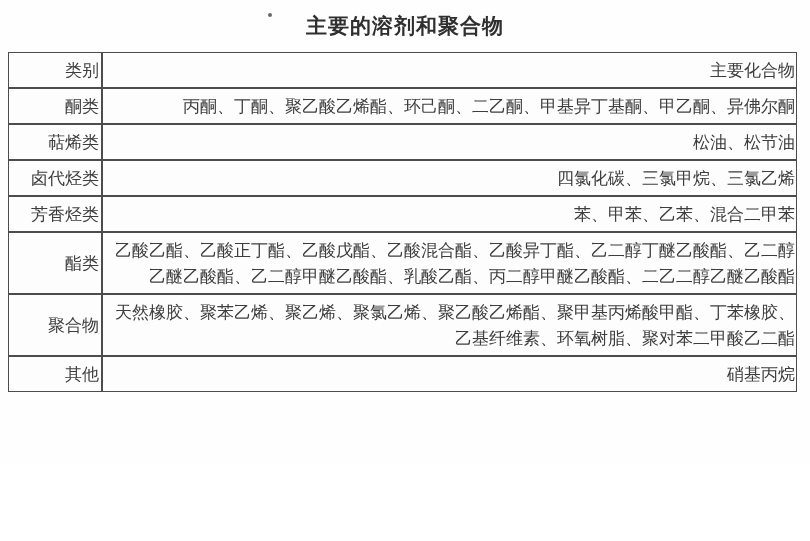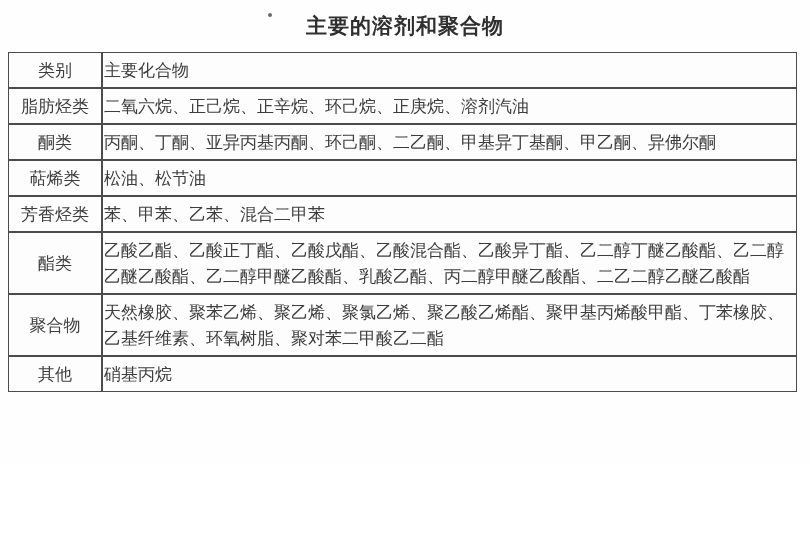--- a/index.html
+++ b/index.html
@@ -46,20 +46,21 @@
     table-layout: fixed;
   }
   table.solvent-table th,
   table.solvent-table td {
     border: 1px solid #4c4c4c;
     font-size: 17px;
     font-weight: normal;
     color: #3d3d3d;
     vertical-align: middle;
     background: #fdfdfd;
+    text-align: right;
   }
   th.col-category, td.cell-category {
     width: 88px;
     text-align: center;
     padding: 4px 2px;
   }
   th.col-compounds, td.cell-compounds {
     text-align: left;
     padding: 4px 1px;
     line-height: 26px;
@@ -124,30 +125,30 @@
 
   <table class="solvent-table">
     <thead>
       <tr>
         <th class="col-category">类别</th>
         <th class="col-compounds">主要化合物</th>
       </tr>
     </thead>
     <tbody>
         <tr>
-      <td class="cell-category">脂肪烃类</td>
-      <td class="cell-compounds">二氧六烷、正己烷、正辛烷、环己烷、正庚烷、溶剂汽油</td>
-    </tr>
-        <tr>
       <td class="cell-category">酮类</td>
-      <td class="cell-compounds">丙酮、丁酮、亚异丙基丙酮、环己酮、二乙酮、甲基异丁基酮、甲乙酮、异佛尔酮</td>
+      <td class="cell-compounds">丙酮、丁酮、聚乙酸乙烯酯、环己酮、二乙酮、甲基异丁基酮、甲乙酮、异佛尔酮</td>
     </tr>
         <tr>
       <td class="cell-category">萜烯类</td>
       <td class="cell-compounds">松油、松节油</td>
+    </tr>
+        <tr>
+      <td class="cell-category">卤代烃类</td>
+      <td class="cell-compounds">四氯化碳、三氯甲烷、三氯乙烯</td>
     </tr>
         <tr>
       <td class="cell-category">芳香烃类</td>
       <td class="cell-compounds">苯、甲苯、乙苯、混合二甲苯</td>
     </tr>
         <tr>
       <td class="cell-category">酯类</td>
       <td class="cell-compounds">乙酸乙酯、乙酸正丁酯、乙酸戊酯、乙酸混合酯、乙酸异丁酯、乙二醇丁醚乙酸酯、乙二醇乙醚乙酸酯、乙二醇甲醚乙酸酯、乳酸乙酯、丙二醇甲醚乙酸酯、二乙二醇乙醚乙酸酯</td>
     </tr>
         <tr>

